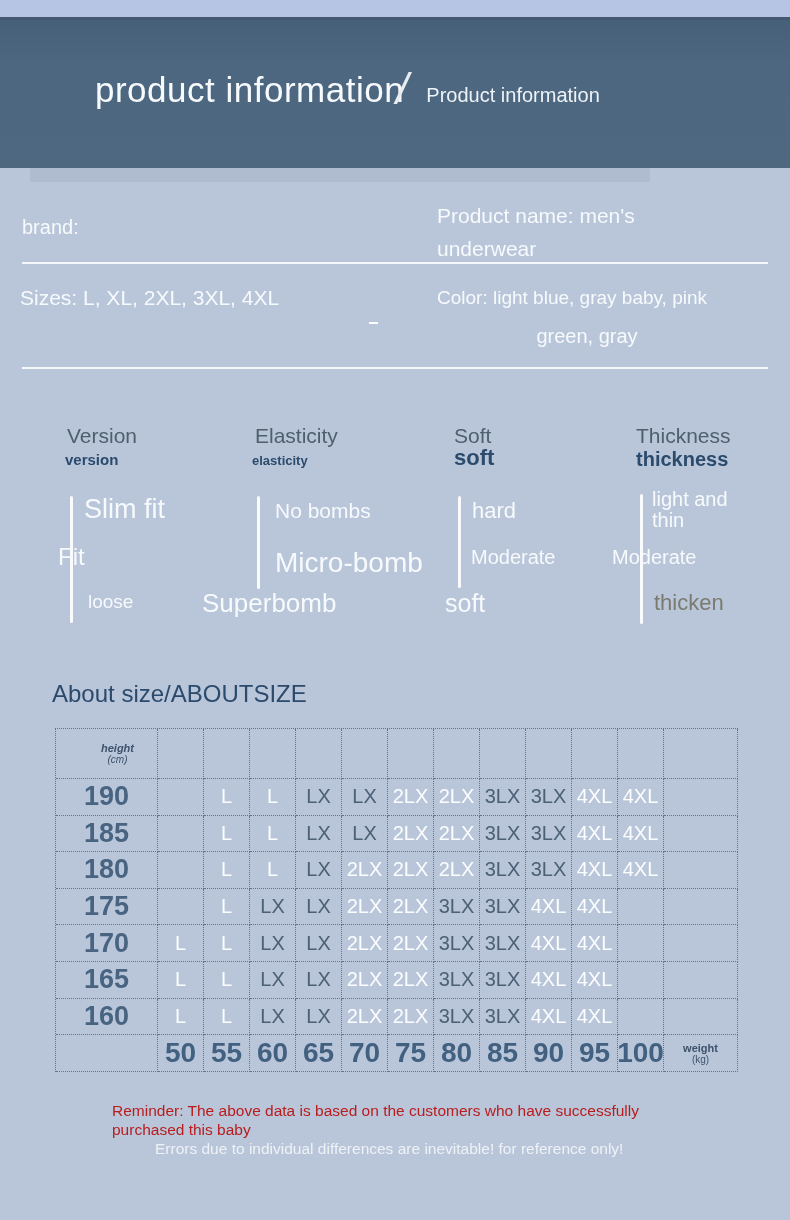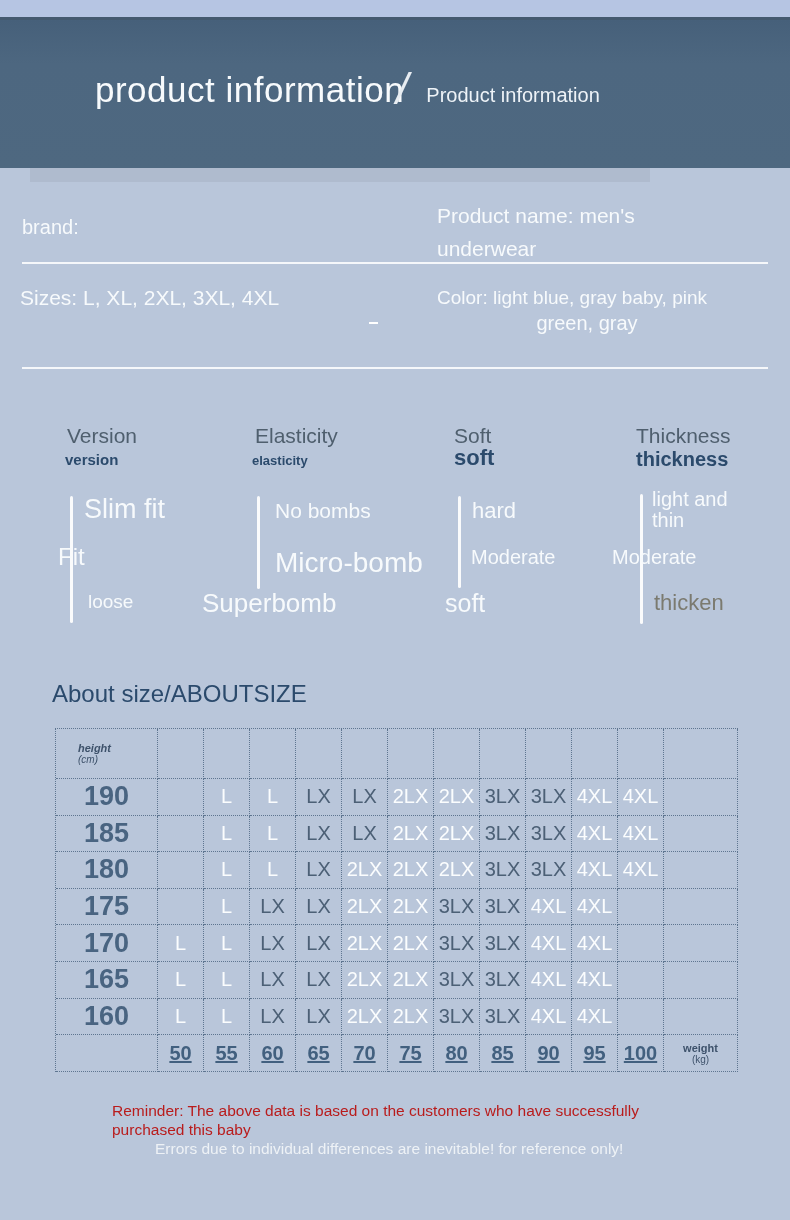--- a/index.html
+++ b/index.html
@@ -42,21 +42,21 @@
   
   .txt{color:var(--white);}
   .brand-label{left:22px;top:216px;font-size:20px;}
   .product-name{left:437px;top:199px;width:262px;font-size:21px;line-height:33px;}
   .hr{height:2px;background:rgba(255,255,255,0.85);}
   .hr1{left:22px;top:262px;width:746px;}
   .hr2{left:22px;top:367px;width:746px;}
   .sizes-text{left:20px;top:286px;font-size:21px;}
   .underscore-artifact{left:369px;top:322px;width:9px;height:2px;background:#fff;}
   .color-line1{left:437px;top:287px;width:300px;font-size:19px;}
-  .color-line2{left:437px;top:312px;width:300px;font-size:20px;text-align:center;}
+  .color-line2{left:437px;top:325px;width:300px;font-size:20px;text-align:center;}
 
   
   .attr-head{font-size:21px;color:var(--grayhead);font-weight:400;}
   .h-version{left:67px;top:424px;}
   .h-elasticity{left:255px;top:424px;}
   .h-soft{left:454px;top:424px;}
   .h-thickness{left:636px;top:424px;}
   .attr-sub{color:var(--navy);font-weight:600;}
   .sub-version{left:65px;top:451px;font-size:15px;}
   .sub-elasticity{left:252px;top:453px;font-size:13px;}
@@ -91,27 +91,27 @@
     grid-template-rows:50px repeat(7,36.6px) 37px;
     border-top:1px dotted var(--dotted);
     border-left:1px dotted var(--dotted);
   }
   .tc{
     border-right:1px dotted var(--dotted);
     border-bottom:1px dotted var(--dotted);
     display:flex;align-items:center;justify-content:center;
     overflow:hidden;
   }
-  .tc.corner{flex-direction:column;align-items:flex-start;justify-content:center;padding-left:22px;color:#3e526b;}
+  .tc.corner{flex-direction:column;align-items:center;justify-content:center;padding-left:22px;color:#3e526b;}
   .tc.corner .l1{font-size:11px;font-style:italic;font-weight:600;}
   .tc.corner .l2{font-size:10px;font-style:italic;}
   .tc.hval{font-size:27px;font-weight:700;color:var(--steel);}
   .tc.size-light{color:#fbfdfe;font-size:20px;font-weight:400;}
   .tc.size-dark{color:var(--celldark);font-size:20px;font-weight:500;}
-  .tc.wval{font-size:20px;font-weight:700;color:#42607f;text-decoration:underline;}
+  .tc.wval{font-size:28px;font-weight:700;color:#42607f;}
   .tc.wlabel{flex-direction:column;color:#3e526b;align-items:center;}
   .tc.wlabel .l1{font-size:11px;font-weight:600;}
   .tc.wlabel .l2{font-size:10px;}
 
   
   .reminder{left:112px;top:1101px;width:580px;font-size:15.5px;line-height:19px;color:#b91c1c;}
   .note{left:155px;top:1140px;width:520px;font-size:15.5px;color:#eef2f6;}
 </style>
 </head>
 <body>

